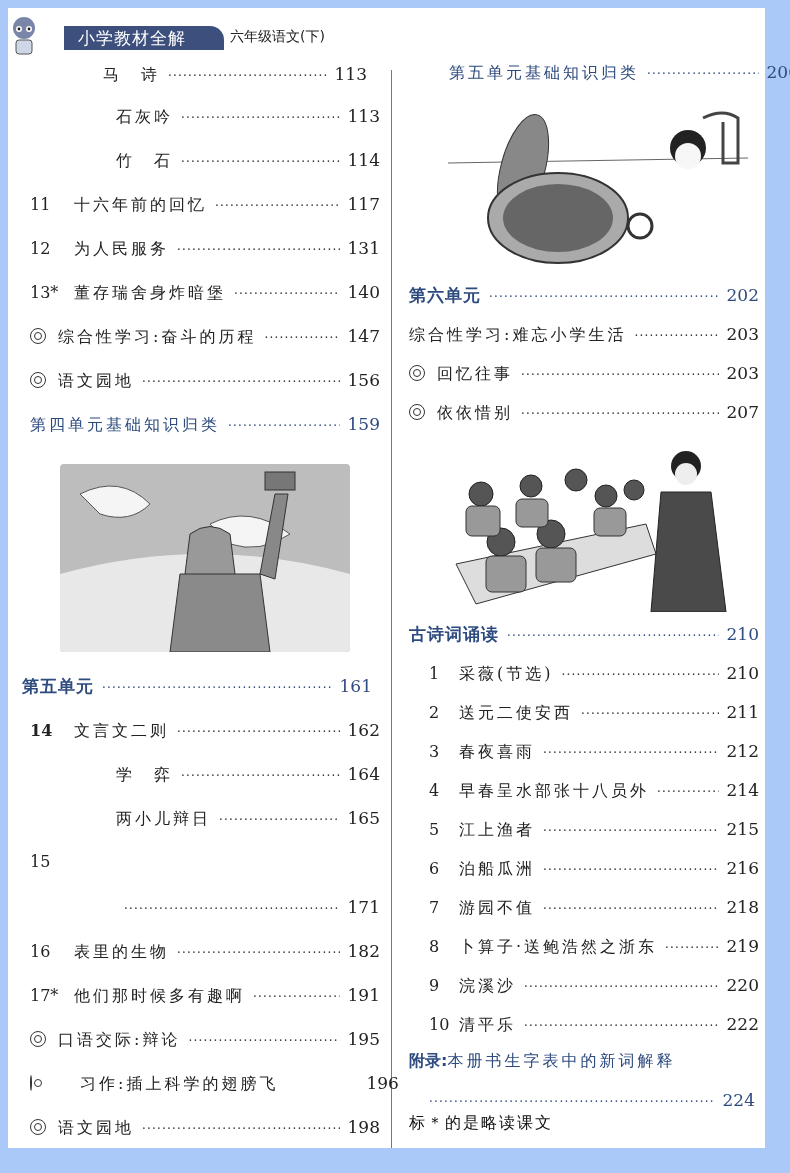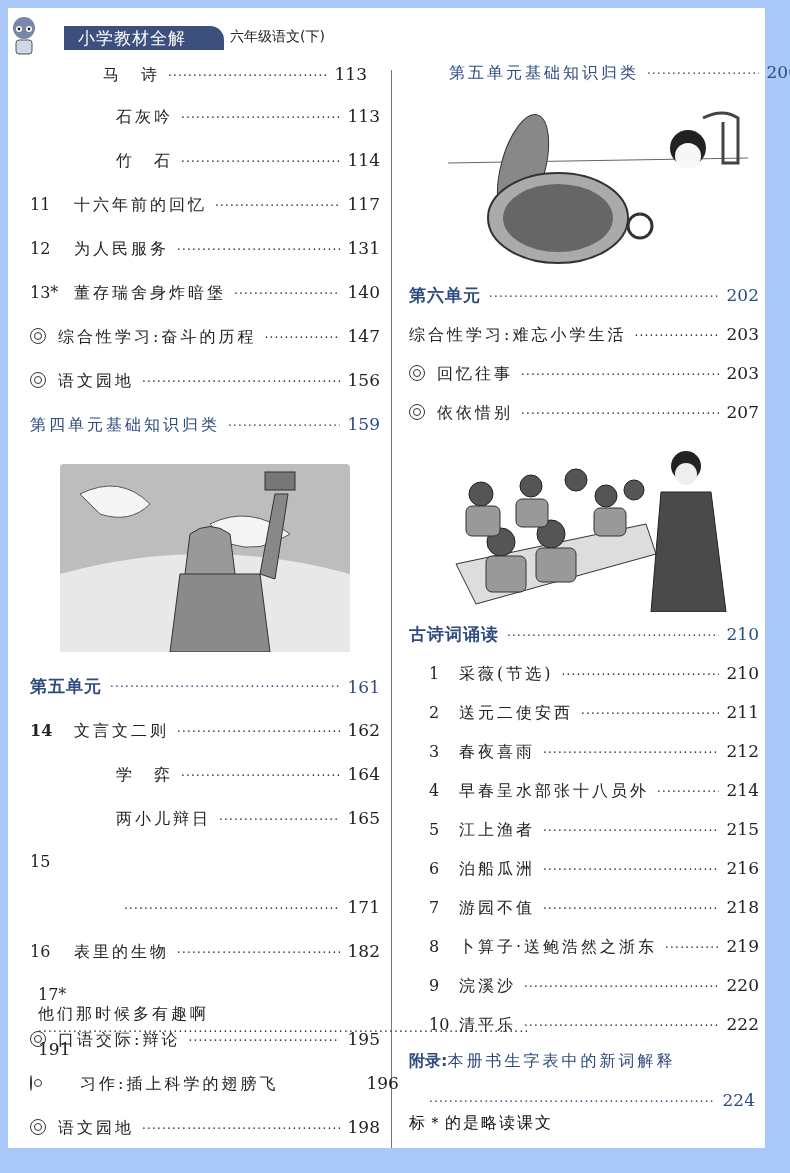--- a/index.html
+++ b/index.html
@@ -92,21 +92,21 @@
         <span class="mark"></span>
         <span class="title">语文园地</span>
         <span class="dots"></span>
         <span class="page-no">156</span>
       </div>
       <div class="toc-row sub" style="left: 22px; top: 406px; width: 350px;">
         <span class="title">第四单元基础知识归类</span>
         <span class="dots"></span>
         <span class="page-no">159</span>
       </div>
-      <div class="toc-row unit" style="left: 22px; top: 667px; width: 350px; align-items: center;">
+      <div class="toc-row unit" style="left: 14px; top: 667px; width: 350px;">
         <span class="title">第五单元</span>
         <span class="dots"></span>
         <span class="page-no">161</span>
       </div>
       <div class="toc-row" style="left: 22px; top: 712px; width: 350px;">
         <span class="num" style="width: 44px; font-weight: bold;">14</span>
         <span class="title">文言文二则</span>
         <span class="dots"></span>
         <span class="page-no">162</span>
       </div>
@@ -127,21 +127,21 @@
         <span class="title"></span>
         <span class="dots"></span>
         <span class="page-no">171</span>
       </div>
       <div class="toc-row" style="left: 22px; top: 933px; width: 350px;">
         <span class="num" style="width: 44px;">16</span>
         <span class="title">表里的生物</span>
         <span class="dots"></span>
         <span class="page-no">182</span>
       </div>
-      <div class="toc-row" style="left: 22px; top: 977px; width: 350px; flex-direction: column;">
+      <div class="toc-row" style="left: 22px; top: 977px; width: 350px;">
         <span class="num" style="width: 44px;">17*</span>
         <span class="title">他们那时候多有趣啊</span>
         <span class="dots"></span>
         <span class="page-no">191</span>
       </div>
       <div class="toc-row" style="left: 22px; top: 1021px; width: 350px;">
         <span class="mark"></span>
         <span class="title">口语交际:辩论</span>
         <span class="dots"></span>
         <span class="page-no">195</span>

